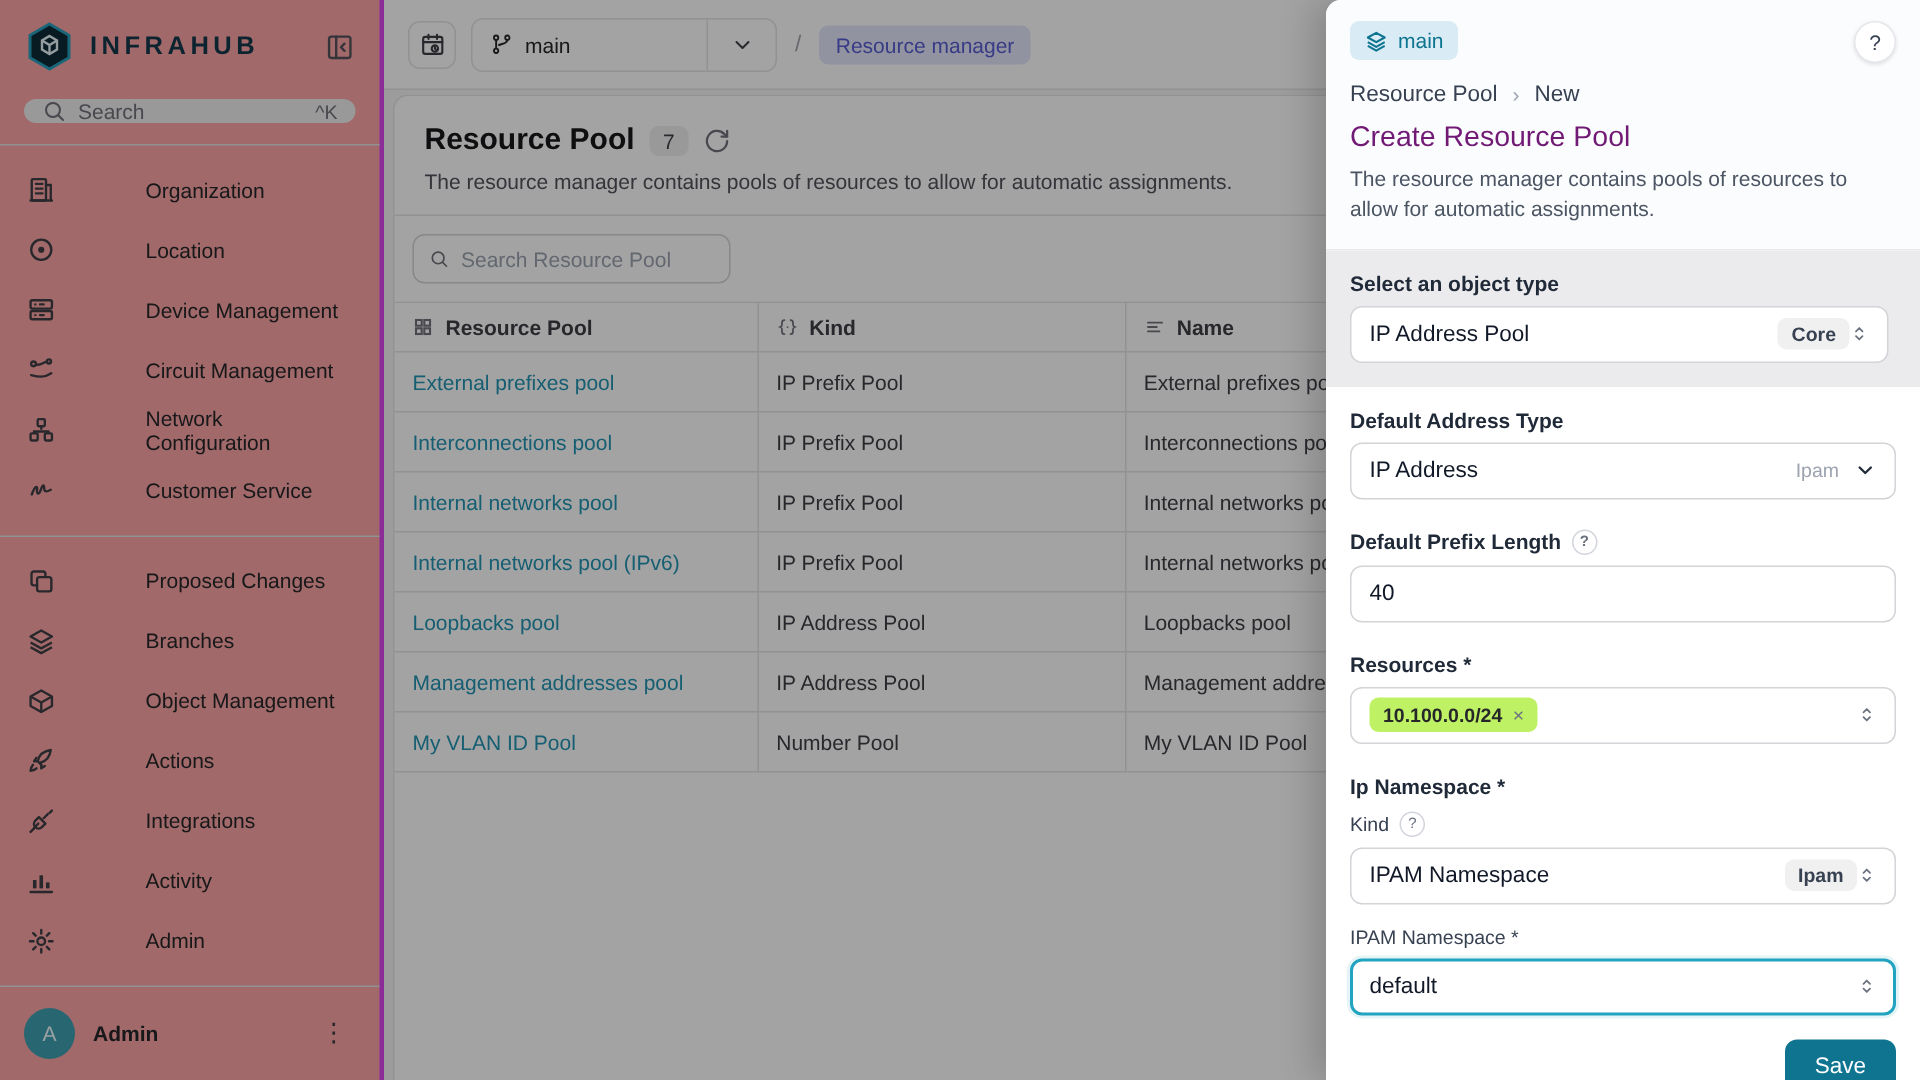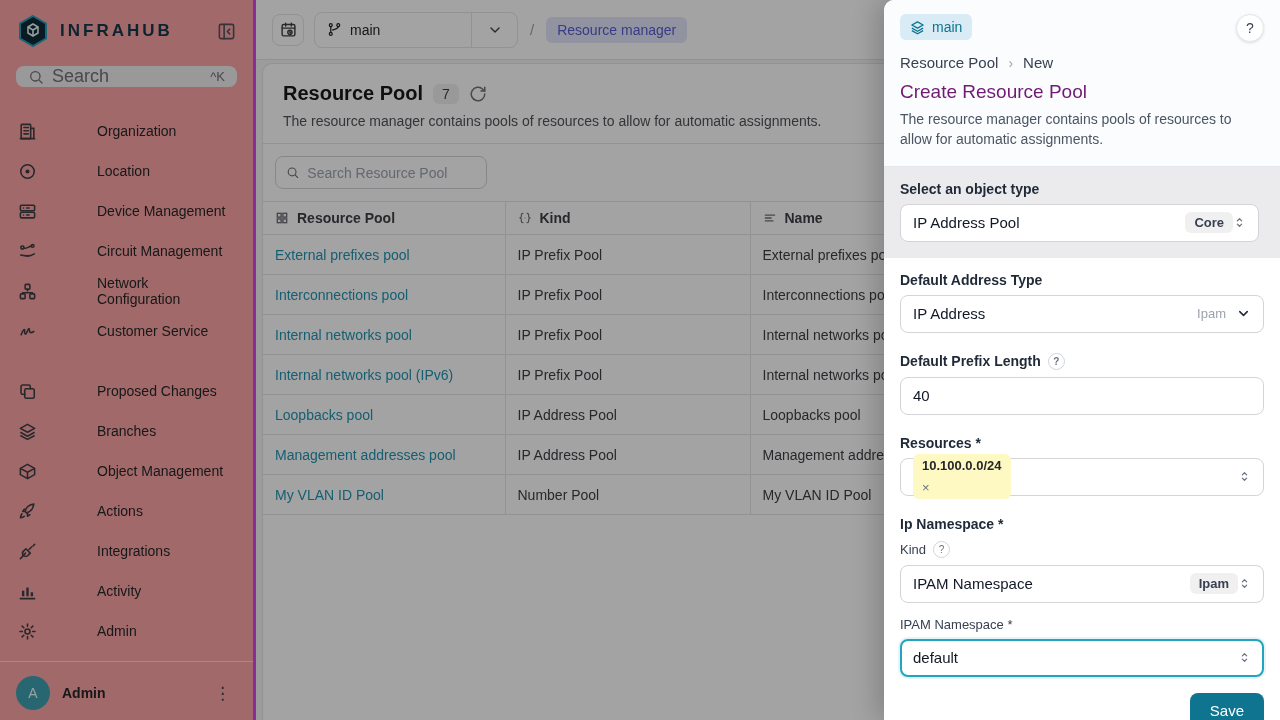--- a/index.html
+++ b/index.html
@@ -7,21 +7,21 @@
   body { font-family:"Liberation Sans","DejaVu Sans",sans-serif; background:#fff; position:relative; color:#18181b; }
   .app { display:flex; width:100%; height:100%; }
 
   
   .sidebar { width:256px; min-width:256px; height:100%; background:#fca5a5; border-right:3px solid #d946ef; display:flex; flex-direction:column; }
   .logo-row { display:flex; align-items:center; padding:14px 14px 10px 16px; }
   .logo-mark { width:34px; height:34px; margin-right:10px; }
   .logo-text { font-size:17px; font-weight:700; letter-spacing:3px; color:#14384c; flex:1; }
   .collapse-btn { width:26px; height:26px; display:flex; align-items:center; justify-content:center; color:#52525b; cursor:pointer; border-radius:6px; }
   .searchbox { margin:8px 16px 14px 16px; height:36px; background:#efeff1; border-radius:8px; display:flex; align-items:center; padding:0 12px; color:#71717a; cursor:pointer; }
-  .searchbox .ph { font-size:18px; margin-left:8px; flex:1; }
+  .searchbox .ph { font-size:14px; margin-left:8px; flex:1; }
   .searchbox .kbd { font-size:13px; color:#71717a; }
   .side-divider { height:1px; background:#e4e4e7; margin:0; }
   .nav-group { padding:10px 8px; }
   .nav-item { display:flex; align-items:center; height:40px; padding:0 10px; border-radius:8px; color:#27272a; font-size:14px; font-weight:500; cursor:pointer;gap:48px; }
   .nav-item svg { width:19px; height:19px; margin-right:12px; color:#3f3f46; flex-shrink:0; }
   .side-spacer { flex:1; }
   .user-row { border-top:1px solid #e4e4e7; display:flex; align-items:center; padding:14px 16px; }
   .avatar { width:34px; height:34px; border-radius:50%; background:#3fa0b2; color:#f0fafc; font-size:14px; display:flex; align-items:center; justify-content:center; margin-right:12px; }
   .user-name { font-size:14px; font-weight:600; color:#27272a; flex:1; }
   .kebab { font-size:17px; color:#3f3f46; cursor:pointer; padding:2px 6px; letter-spacing:0; }
@@ -74,21 +74,21 @@
   .section-gray { background:#ebebed; padding:14px 21px 16px 16px; }
   .field-label { font-size:14px; font-weight:600; color:#1f2937; display:flex; align-items:center; gap:7px; }
   .sub-label { font-size:13px; font-weight:400; color:#374151; display:flex; align-items:center; gap:7px; }
   .help-badge { width:17px; height:17px; border-radius:50%; border:1px solid #d1d5db; background:#fff; color:#6b7280; font-size:10px; display:flex; align-items:center; justify-content:center; cursor:pointer; }
   .control { margin-top:7px; height:38px; background:#fff; border:1px solid #d4d4d8; border-radius:8px; display:flex; align-items:center; padding:0 12px; font-size:15px; color:#111827; cursor:pointer; }
   .control .spacer { flex:1; }
   .tag-badge { background:#f0f0f1; color:#374151; font-size:13px; font-weight:600; border-radius:6px; padding:3px 9px; }
   .muted-kind { color:#9ca3af; font-size:13px; margin-right:10px; }
   .chev-ud { color:#6b7280; display:flex; }
   .chev-d { color:#1f2937; display:flex; }
-  .chip { background:#fef9c3; border-radius:6px; padding:4px 9px; font-size:13px; font-weight:600; color:#27272a; display:inline-flex; align-items:flex-start; gap:7px;flex-direction:column; }
+  .chip { background:#bef264; border-radius:6px; padding:4px 9px; font-size:13px; font-weight:600; color:#27272a; display:inline-flex; align-items:flex-start; gap:7px; }
   .chip .x { color:#6b7280; font-weight:400; font-size:13px; cursor:pointer; }
   .panel-form { padding:14px 16px; background:#fff; flex:1; }
   .fgroup { margin-bottom:20px; }
   .control.focused { border:2px solid #22a3c0; box-shadow:0 0 0 2px rgba(34,163,192,0.12); padding:0 11px; }
   .save-row { display:flex; justify-content:flex-end; margin-top:4px; }
   .save-btn { background:#0e7490; color:#fff; border:none; font-size:15px; font-weight:500; padding:9px 20px; border-radius:8px; cursor:pointer; font-family:inherit; }
 </style>
 </head>
 <body>
 

